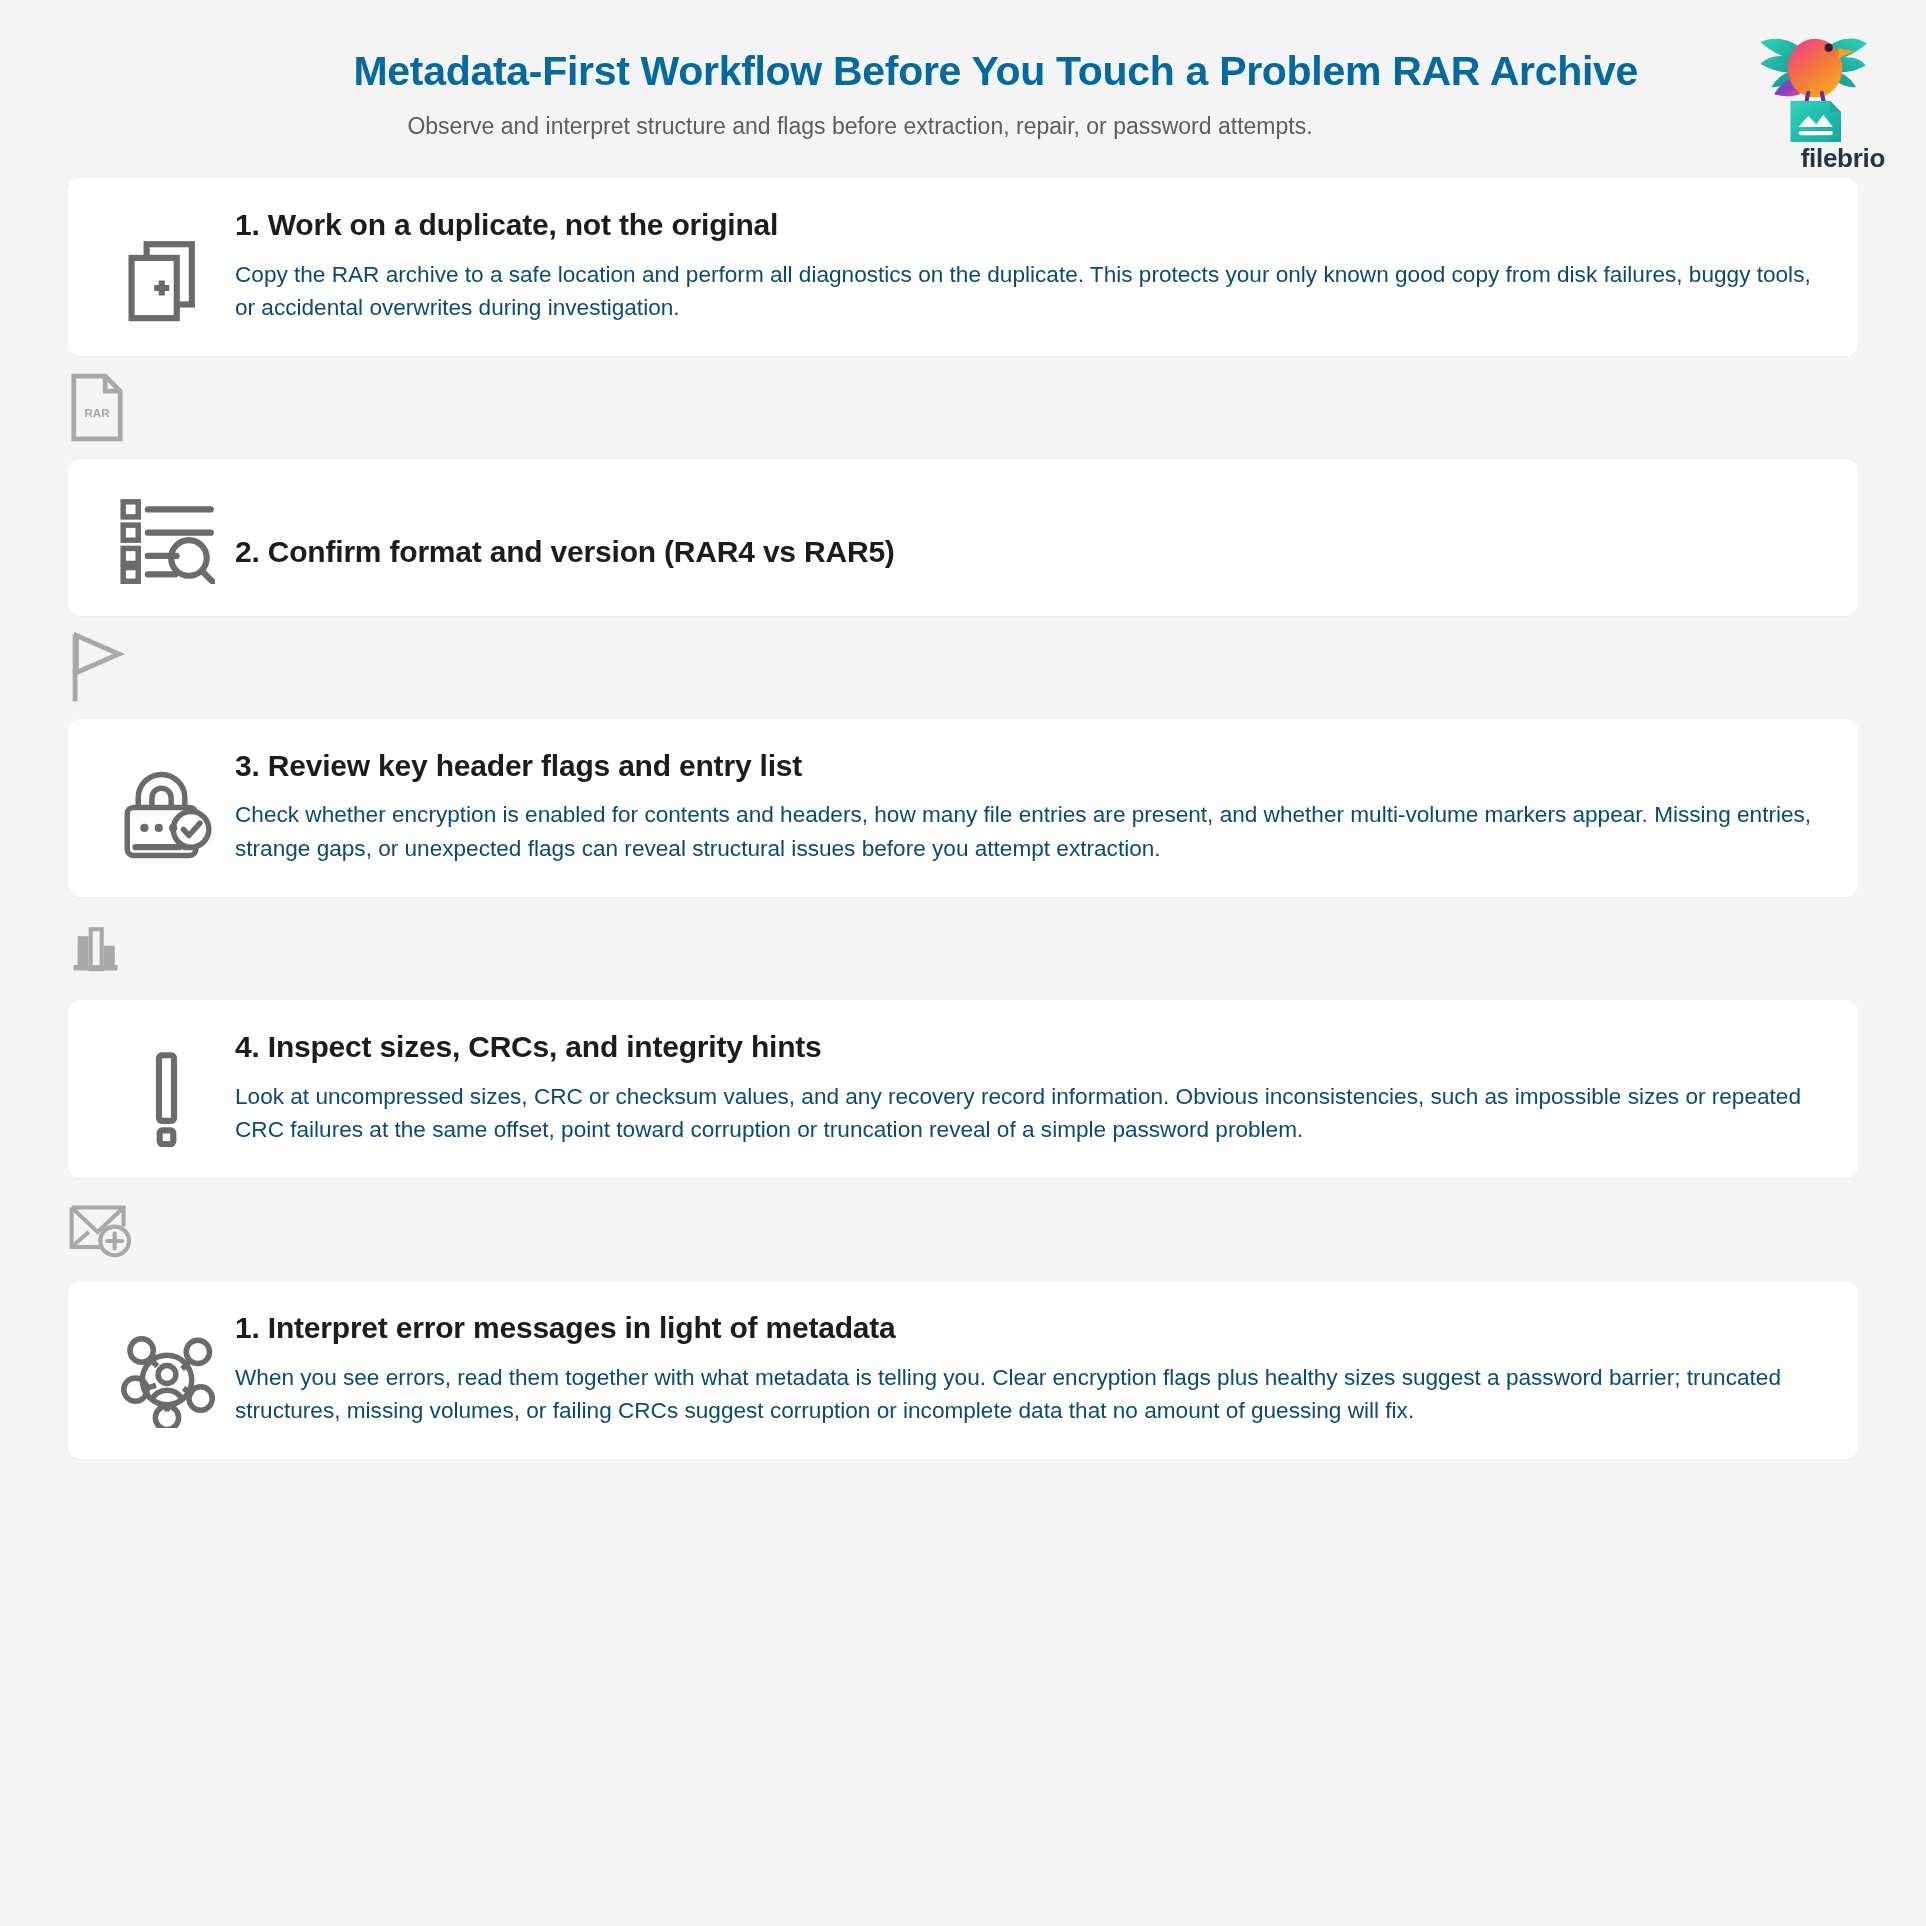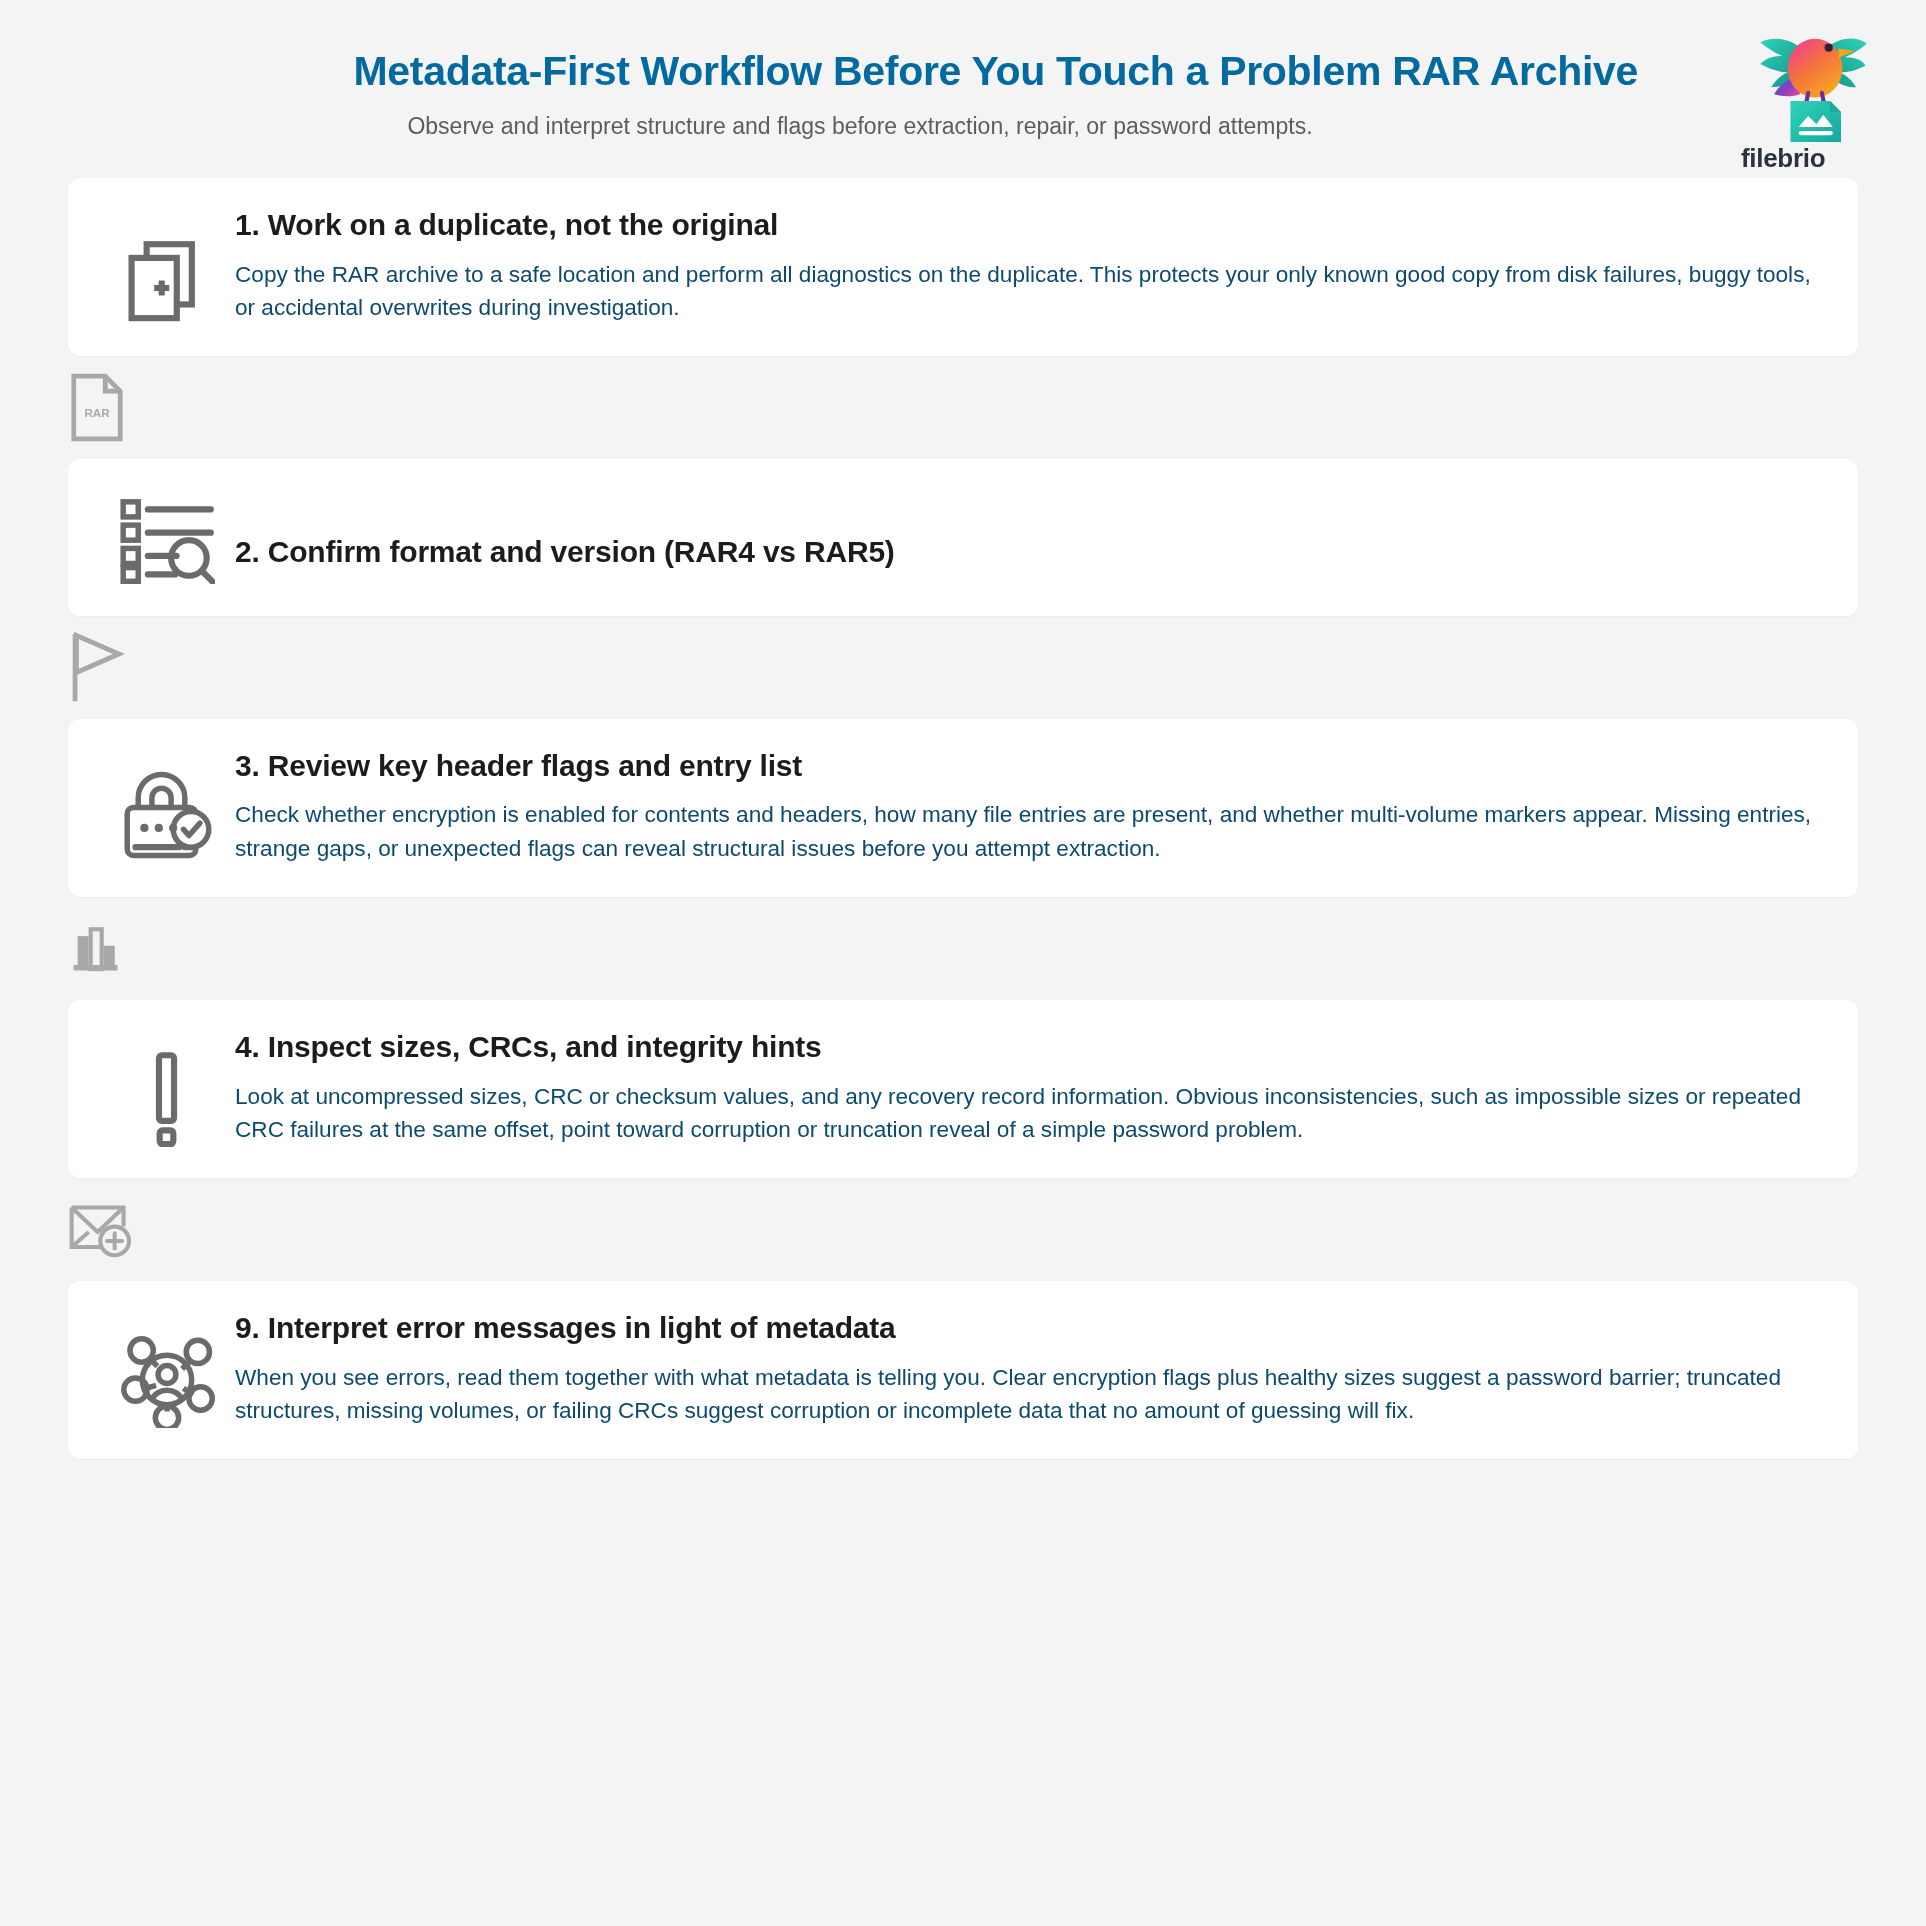--- a/index.html
+++ b/index.html
@@ -43,21 +43,21 @@
     color: #5d5d61;
     margin: 18px 0 0 0;
     padding: 0 288px 0 82px;
     line-height: 1.2;
   }
   .logo {
     position: absolute;
     top: 19px;
     right: 41px;
     width: 144px;
-    text-align: left;
+    text-align: right;
   }
   .logo-mark {
     width: 130px;
     height: 123px;
     margin: 0 auto;
     display: block;
   }
   .logo-word {
     font-size: 26px;
     font-weight: bold;
@@ -301,20 +301,20 @@
             <circle cx="115" cy="29" r="17"></circle>
             <circle cx="24" cy="84" r="17"></circle>
             <circle cx="119" cy="97" r="17"></circle>
             <circle cx="70" cy="125" r="17"></circle>
             <path d="M70 49 a13 13 0 0 1 13 13 a13 13 0 0 1 -13 13 a13 13 0 0 1 -13 -13 a13 13 0 0 1 13 -13 Z"></path>
             <path d="M48 99 a23 20 0 0 1 44 0"></path>
           </g>
         </svg>
       </div>
       <div class="card-body">
-        <div class="card-title">9. Interpret error messages in light of metadata</div>
+        <div class="card-title">1. Interpret error messages in light of metadata</div>
         <div class="card-text">When you see errors, read them together with what metadata is telling you. Clear encryption flags plus healthy sizes suggest a password barrier; truncated structures, missing volumes, or failing CRCs suggest corruption or incomplete data that no amount of guessing will fix.</div>
       </div>
     </div>
 
   </div>
 </div>
 
 
 </body></html>

